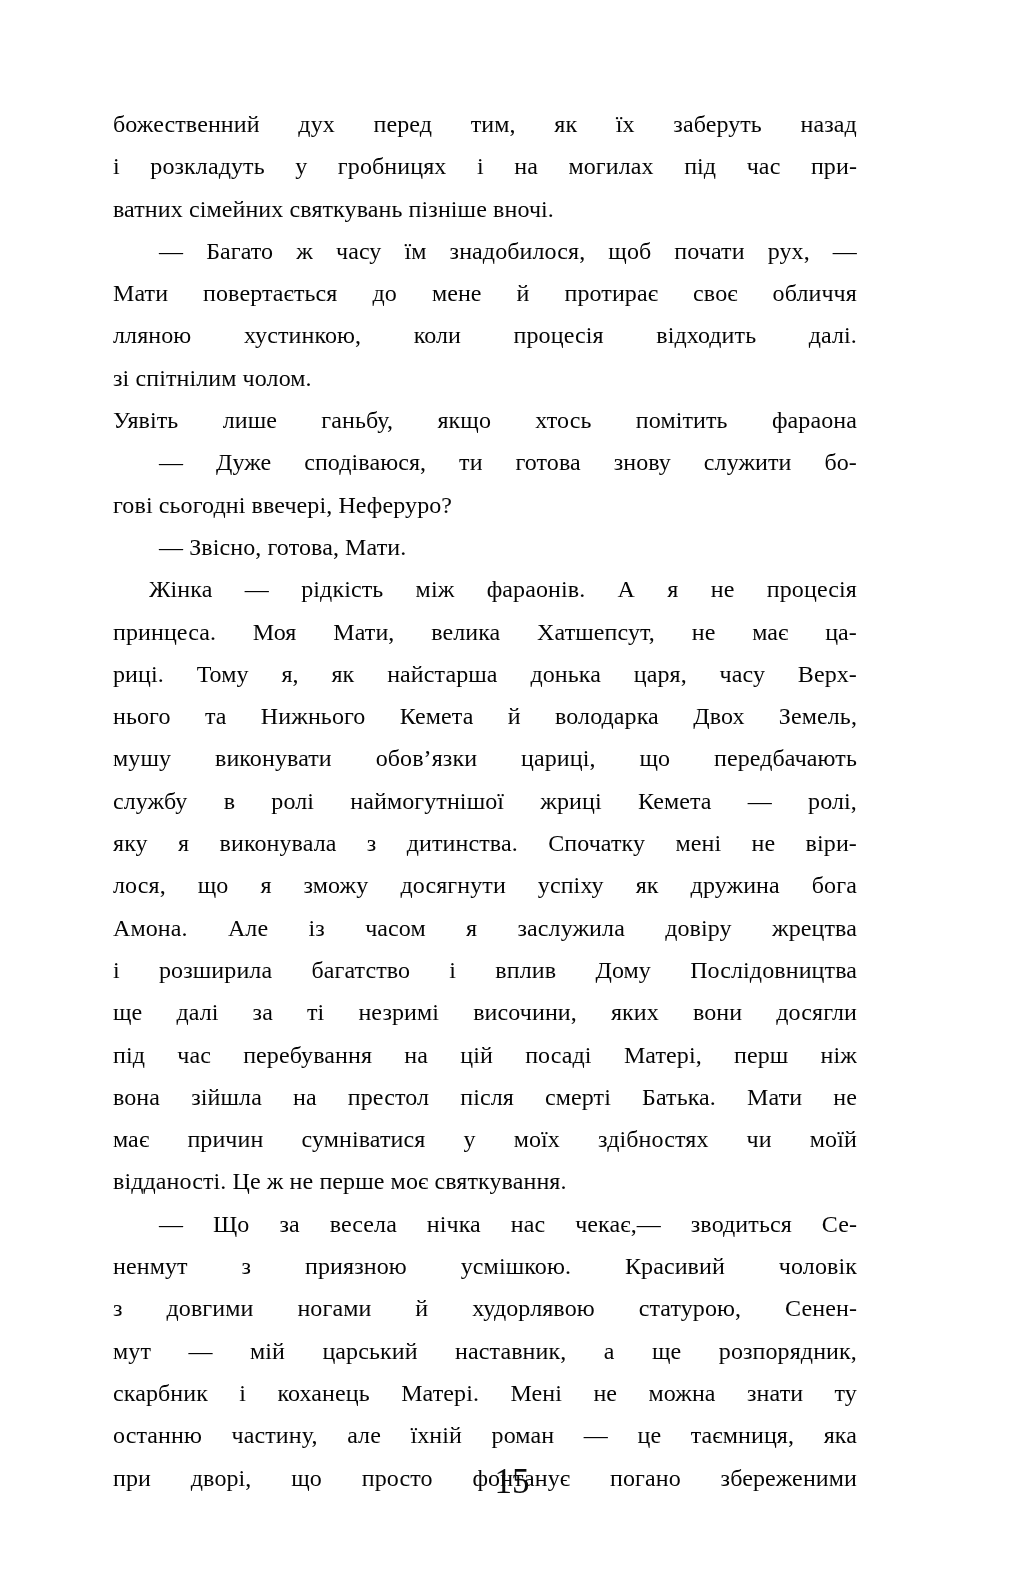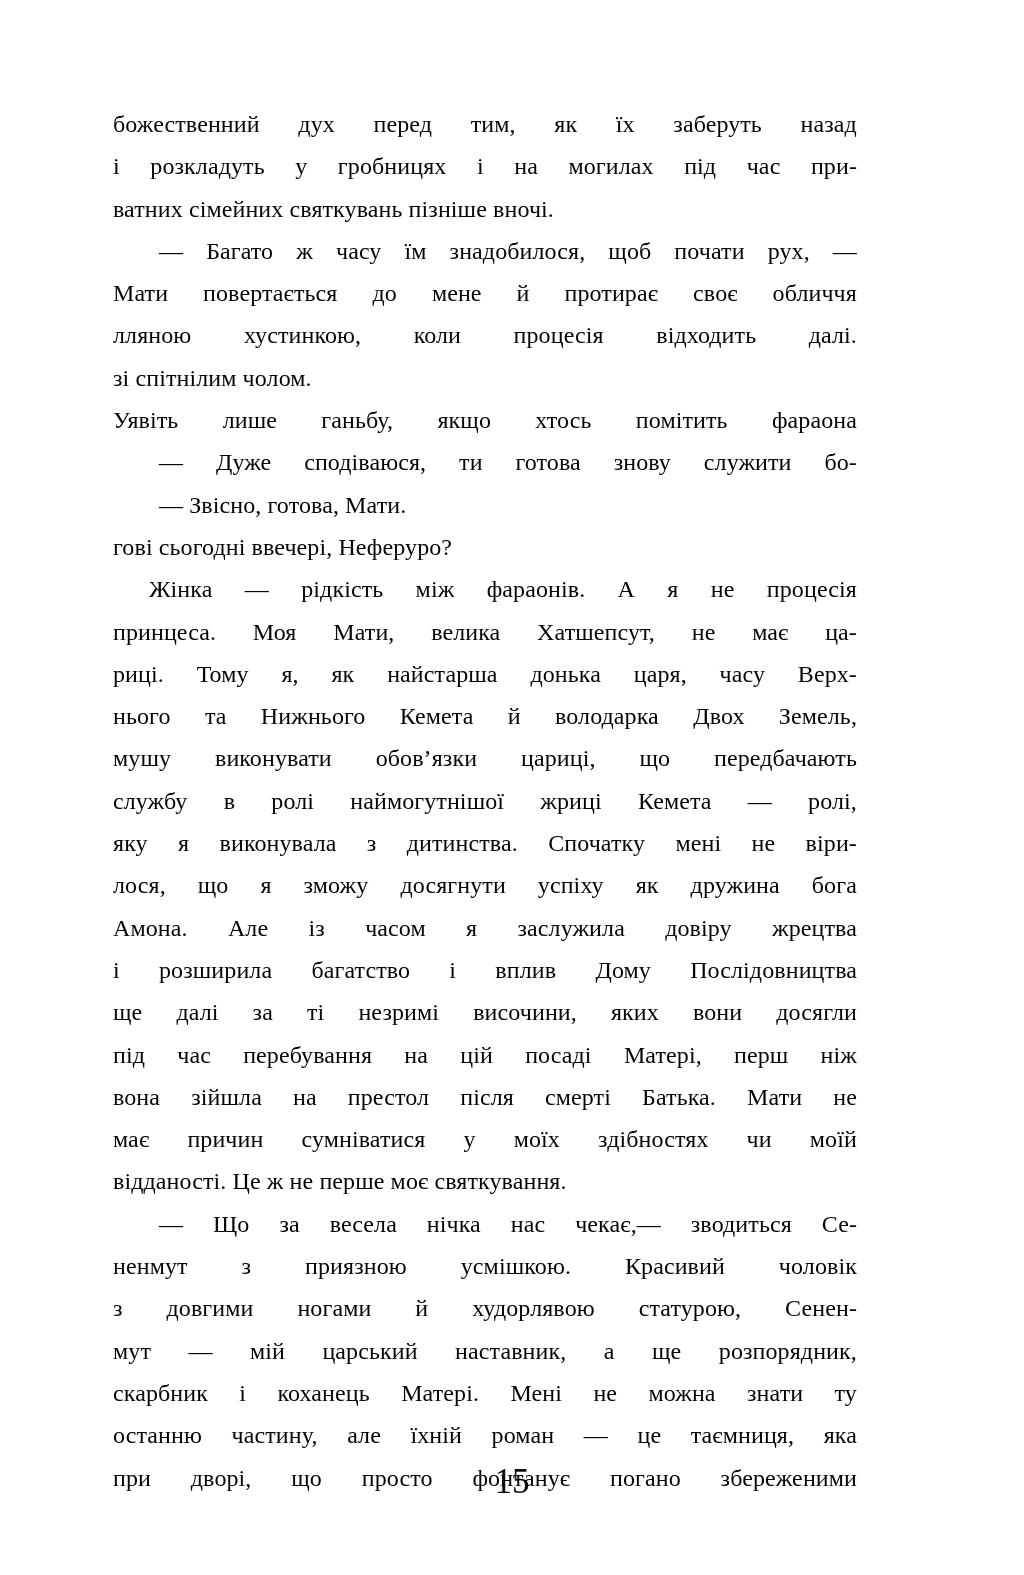--- a/index.html
+++ b/index.html
@@ -80,22 +80,22 @@
   <div class="text-block" id="body-text">
       <div class="line j"><span class="w">божественний</span><span class="w">дух</span><span class="w">перед</span><span class="w">тим,</span><span class="w">як</span><span class="w">їх</span><span class="w">заберуть</span><span class="w">назад</span></div>
       <div class="line j"><span class="w">і</span><span class="w">розкладуть</span><span class="w">у</span><span class="w">гробницях</span><span class="w">і</span><span class="w">на</span><span class="w">могилах</span><span class="w">під</span><span class="w">час</span><span class="w">при-</span></div>
       <div class="line last">ватних сімейних святкувань пізніше вночі.</div>
       <div class="line ind j"><span class="w">—</span><span class="w">Багато</span><span class="w">ж</span><span class="w">часу</span><span class="w">їм</span><span class="w">знадобилося,</span><span class="w">щоб</span><span class="w">почати</span><span class="w">рух,</span><span class="w">—</span></div>
       <div class="line j"><span class="w">Мати</span><span class="w">повертається</span><span class="w">до</span><span class="w">мене</span><span class="w">й</span><span class="w">протирає</span><span class="w">своє</span><span class="w">обличчя</span></div>
       <div class="line j"><span class="w">лляною</span><span class="w">хустинкою,</span><span class="w">коли</span><span class="w">процесія</span><span class="w">відходить</span><span class="w">далі.</span></div>
       <div class="line last">зі спітнілим чолом.</div>
       <div class="line j"><span class="w">Уявіть</span><span class="w">лише</span><span class="w">ганьбу,</span><span class="w">якщо</span><span class="w">хтось</span><span class="w">помітить</span><span class="w">фараона</span></div>
       <div class="line ind j"><span class="w">—</span><span class="w">Дуже</span><span class="w">сподіваюся,</span><span class="w">ти</span><span class="w">готова</span><span class="w">знову</span><span class="w">служити</span><span class="w">бо-</span></div>
+      <div class="line last">гові сьогодні ввечері, Неферуро?</div>
       <div class="line ind last">— Звісно, готова, Мати.</div>
-      <div class="line last">гові сьогодні ввечері, Неферуро?</div>
       <div class="line ind-sm j"><span class="w">Жінка</span><span class="w">—</span><span class="w">рідкість</span><span class="w">між</span><span class="w">фараонів.</span><span class="w">А</span><span class="w">я</span><span class="w">не</span><span class="w">процесія</span></div>
       <div class="line j"><span class="w">принцеса.</span><span class="w">Моя</span><span class="w">Мати,</span><span class="w">велика</span><span class="w">Хатшепсут,</span><span class="w">не</span><span class="w">має</span><span class="w">ца-</span></div>
       <div class="line j"><span class="w">риці.</span><span class="w">Тому</span><span class="w">я,</span><span class="w">як</span><span class="w">найстарша</span><span class="w">донька</span><span class="w">царя,</span><span class="w">часу</span><span class="w">Верх-</span></div>
       <div class="line j"><span class="w">нього</span><span class="w">та</span><span class="w">Нижнього</span><span class="w">Кемета</span><span class="w">й</span><span class="w">володарка</span><span class="w">Двох</span><span class="w">Земель,</span></div>
       <div class="line j"><span class="w">мушу</span><span class="w">виконувати</span><span class="w">обов’язки</span><span class="w">цариці,</span><span class="w">що</span><span class="w">передбачають</span></div>
       <div class="line j"><span class="w">службу</span><span class="w">в</span><span class="w">ролі</span><span class="w">наймогутнішої</span><span class="w">жриці</span><span class="w">Кемета</span><span class="w">—</span><span class="w">ролі,</span></div>
       <div class="line j"><span class="w">яку</span><span class="w">я</span><span class="w">виконувала</span><span class="w">з</span><span class="w">дитинства.</span><span class="w">Спочатку</span><span class="w">мені</span><span class="w">не</span><span class="w">віри-</span></div>
       <div class="line j"><span class="w">лося,</span><span class="w">що</span><span class="w">я</span><span class="w">зможу</span><span class="w">досягнути</span><span class="w">успіху</span><span class="w">як</span><span class="w">дружина</span><span class="w">бога</span></div>
       <div class="line j"><span class="w">Амона.</span><span class="w">Але</span><span class="w">із</span><span class="w">часом</span><span class="w">я</span><span class="w">заслужила</span><span class="w">довіру</span><span class="w">жрецтва</span></div>
       <div class="line j"><span class="w">і</span><span class="w">розширила</span><span class="w">багатство</span><span class="w">і</span><span class="w">вплив</span><span class="w">Дому</span><span class="w">Послідовництва</span></div>

